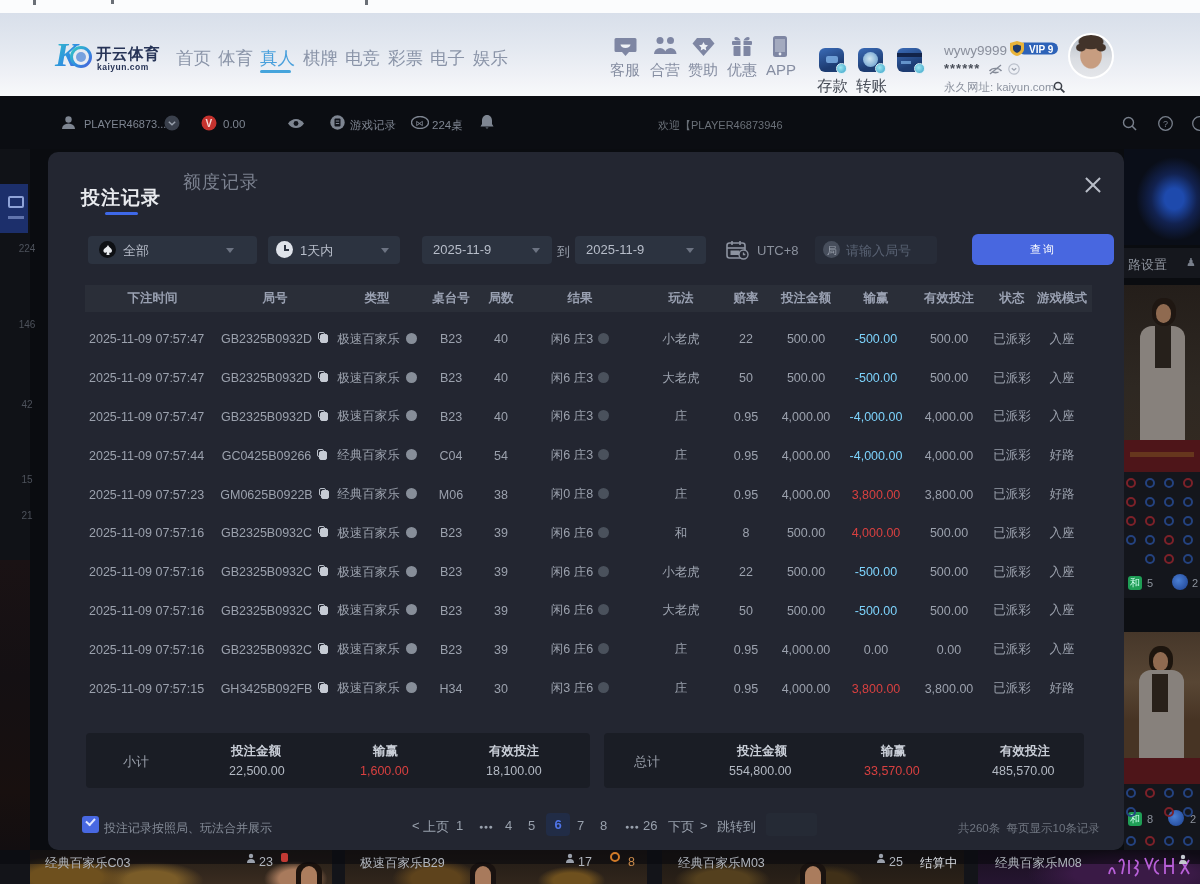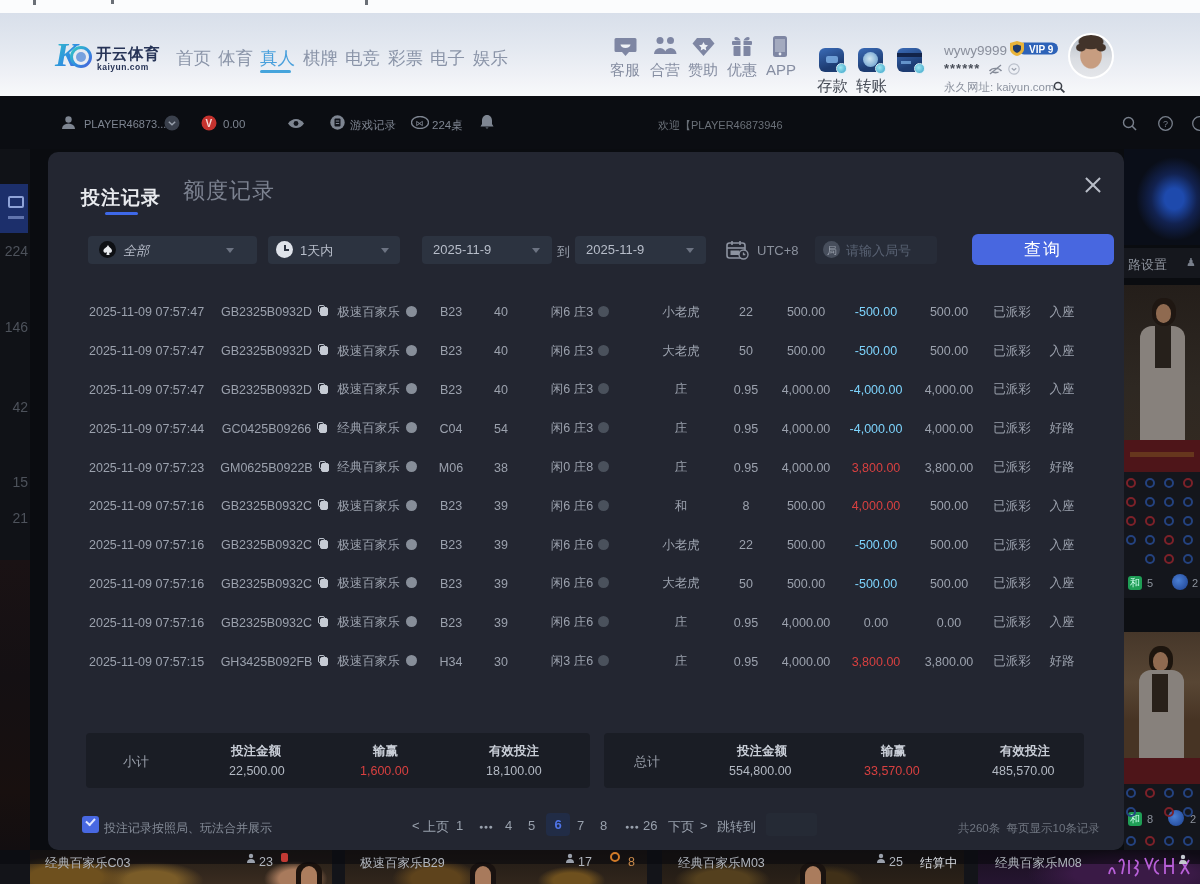--- a/index.html
+++ b/index.html
@@ -25,34 +25,34 @@
 .cardbadge { position:absolute; width:11px; height:11px; border-radius:50%;
   background:radial-gradient(circle at 40% 40%, #9fe6f0, #35a0c8); border:1px solid #d6eef5; }
 
 
 .pbar { left:0; top:96px; width:1200px; height:53px; background:#0b0d12; }
 .pbar-t { position:absolute; top:22px; font-size:11.5px; color:#7e8591; }
 
 
 .modal { left:48px; top:152px; width:1076px; height:698px; background:#232631; border-radius:10px; }
 .mtitle { position:absolute; left:33px; top:33px; font-size:19px; font-weight:bold; color:#e9ebef; letter-spacing:1px; }
-.mtitle2 { position:absolute; left:135px; top:24px; font-size:22px; color:#7c8290; letter-spacing:1px; }
+.mtitle2 { position:absolute; left:135px; top:18px; font-size:18px; color:#7c8290; letter-spacing:1px; }
 .munder { position:absolute; left:57px; top:60px; width:33px; height:3px; background:#3e68e8; border-radius:2px; }
 .mclose { position:absolute; left:1036px; top:24px; width:18px; height:18px; }
 .mclose:before, .mclose:after { content:""; position:absolute; left:8px; top:-1px; width:2px; height:20px; background:#b9bec8; }
 .mclose:before { transform:rotate(45deg); }
 .mclose:after { transform:rotate(-45deg); }
 
 .pill { position:absolute; top:84px; height:28px; background:#2c3340; border-radius:4px; color:#b7bdc9; font-size:13px; }
 .pill .txt { position:absolute; top:6px; }
 .arrow { position:absolute; top:12px; width:0; height:0; border-left:4.5px solid transparent; border-right:4.5px solid transparent; border-top:5.5px solid #6c7382; }
 .flabel { position:absolute; color:#989fab; font-size:13px; }
 
 .btn { position:absolute; left:924px; top:82px; width:142px; height:31px; background:#4867e0; border-radius:6px;
-  color:#fff; font-size:17px; text-align:center; line-height:31px; letter-spacing:2px; }
+  color:#fff; font-size:11px; text-align:center; line-height:31px; letter-spacing:2px; }
 
 
 table.bt { position:absolute; left:37px; top:133px; width:1007px; border-collapse:collapse; table-layout:fixed; }
 table.bt th { height:27px; background:#2a2e38; color:#9aa1b2; font-size:12.5px; font-weight:bold; }
 table.bt td { height:38.8px; color:#9ba1ad; font-size:12.5px; white-space:nowrap; overflow:visible; }
 td.l, th.l { text-align:left; padding-left:4px; }
 td.c, th.c { text-align:center; }
 td .green { color:#7dd3fc; }
 td .red { color:#d84040; }
 .cpy { display:inline-block; width:11px; height:12px; position:relative; vertical-align:-1px; margin-left:6px; }
@@ -70,21 +70,21 @@
 .sum .vl.red { color:#d84040; }
 
 
 .chk { position:absolute; left:34px; top:664px; width:17px; height:17px; background:#4868e2; border-radius:3px; }
 .chk:after { content:""; position:absolute; left:4px; top:2px; width:7px; height:4px; border-left:2px solid #dfe5ff; border-bottom:2px solid #dfe5ff; transform:rotate(-48deg); }
 .foot-t { position:absolute; font-size:12px; color:#858c98; }
 .pg { position:absolute; top:666px; font-size:13px; color:#99a1ad; }
 .pgbox { position:absolute; left:498px; top:661px; width:24px; height:23px; background:#212c46; border-radius:4px;
   color:#4f74e8; font-weight:bold; text-align:center; line-height:23px; font-size:13px; }
 
-.sbnum { left:2px; width:26px; text-align:right; font-size:14px; color:#4d525b; }
+.sbnum { left:14px; width:26px; text-align:center; font-size:10px; color:#4d525b; }
 .bstxt { top:855px; font-size:12.5px; color:#b0b5bd; }
 .ring { position:absolute; border-radius:50%; border:2.5px solid; }
 
 .jmp { position:absolute; left:718px; top:661px; width:51px; height:23px; background:#252a35; border-radius:3px; }
 </style>
 </head>
 <body>
 <div id="page">
 
   <div id="bgscene">
@@ -383,21 +383,21 @@
       <circle cx="7.5" cy="7.5" r="6.8" fill="none" stroke="#787f8b" stroke-width="1.3"></circle>
     </svg>
   </div>
 
   <div class="abs modal">
     <div class="mtitle">投注记录</div>
     <div class="mtitle2">额度记录</div>
     <div class="munder"></div>
     <div class="mclose"></div>
 
-    <div class="pill" style="left:40px;width:169px;font-style:italic;">
+    <div class="pill" style="left:40px;width:169px;">
       <span style="position:absolute;left:11px;top:5px;width:17px;height:17px;border-radius:50%;background:#0e1014;"></span>
       <svg style="position:absolute;left:14px;top:8px;" width="12" height="12" viewBox="0 0 12 12">
           <path d="M6 1 C7 3.5 10 4.5 10 6.8 a2 2 0 0 1 -3.6 1.2 L7 8 l0.6 3 h-3.2 L5 8 a2 2 0 0 1 -3.6 -1.2 C1.4 4.5 5 3.5 6 1 z" fill="#e8eaee"></path>
         </svg>
       <span class="txt" style="left:35px;">全部</span>
       <span class="arrow" style="left:138px;"></span>
     </div>
     <div class="pill" style="left:220px;width:132px;">
       <span style="position:absolute;left:8px;top:5px;width:17px;height:17px;border-radius:50%;background:#dfe3ea;"></span>
       <span style="position:absolute;left:15.5px;top:8.5px;width:2px;height:6px;background:#2c3340;"></span>
@@ -441,20 +441,35 @@
           <col style="width:112px">
           <col style="width:90px">
           <col style="width:40px">
         <col style="width:80px">
           <col style="width:60px">
           <col style="width:86px">
           <col style="width:40px">
           <col style="width:60px">
       </colgroup>
       <tbody>
+          <tr>
+        <th class="c">下注时间</th>
+            <th class="c">局号</th>
+            <th class="c">类型</th>
+            <th class="c">桌台号</th>
+        <th class="c">局数</th>
+            <th class="c">结果</th>
+            <th class="c">玩法</th>
+            <th class="c">赔率</th>
+        <th class="c">投注金额</th>
+            <th class="c">输赢</th>
+            <th class="c">有效投注</th>
+            <th class="c">状态</th>
+            <th class="c">游戏模式</th>
+      </tr>
       <tr style="height:8px;">
             <td colspan="13" style="height:8px;padding:0;"></td>
           </tr>
       <tr>
         <td class="l">2025-11-09 07:57:47</td>
         <td class="c">GB2325B0932D<span class="cpy"><i class="a"></i><i class="b"></i></span></td>
         <td class="c">极速百家乐<span class="dotg"></span></td>
         <td class="c">B23</td>
         <td class="c">40</td>
         <td class="c">闲6 庄3<span class="doti"></span></td>

